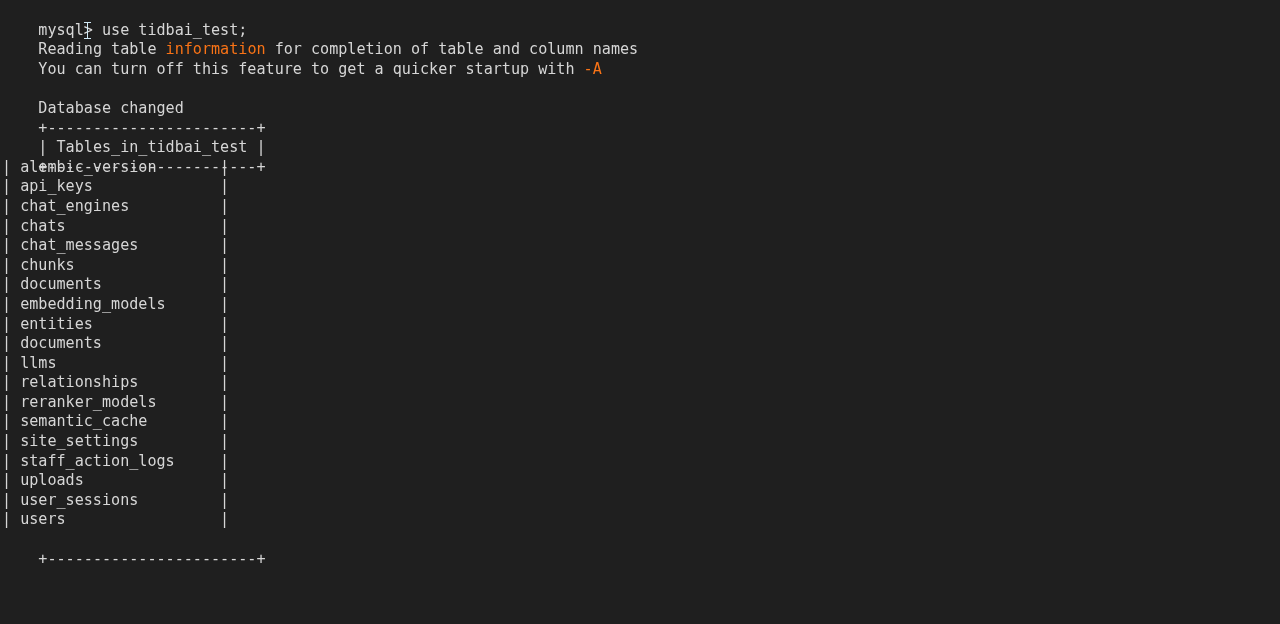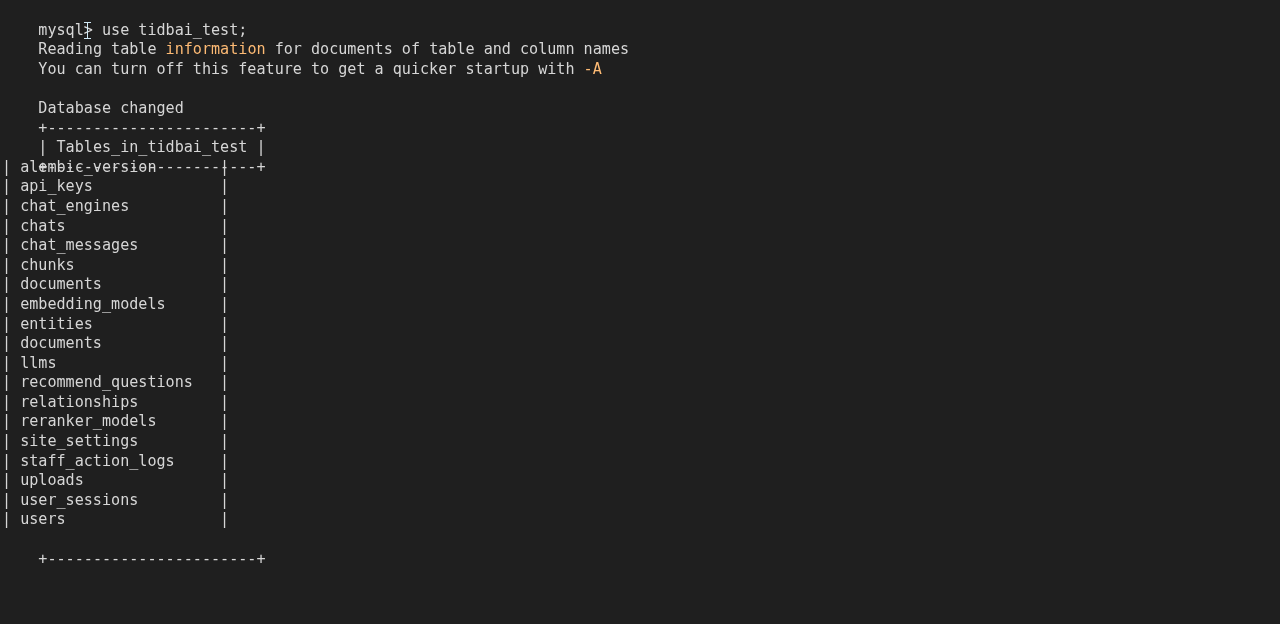--- a/index.html
+++ b/index.html
@@ -33,21 +33,21 @@
     font-family: "DejaVu Sans Mono", "Liberation Mono", monospace;
     -webkit-font-smoothing: none;
   }
   .line.blank {
     color: transparent;
   }
   .seg {
     white-space: pre;
   }
   .cyan {
-    color: #fdba74;
+    color: #f97316;
   }
   .plain {
     color: #d6d6d6;
   }
   
   #mouse-cursor {
     position: absolute;
     left: 84px;
     top: 22px;
     width: 7px;
@@ -82,21 +82,21 @@
 </head>
 <body>
 
 <div id="terminal">
 
   <div class="line">
     <span class="seg plain">mysql&gt; use tidbai_test;</span>
   </div>
 
   <div class="line">
-    <span class="seg plain">Reading table </span><span class="seg cyan">information</span><span class="seg plain"> for documents of table and column names</span>
+    <span class="seg plain">Reading table </span><span class="seg cyan">information</span><span class="seg plain"> for completion of table and column names</span>
   </div>
 
   <div class="line">
     <span class="seg plain">You can turn off this feature to get a quicker startup with </span><span class="seg cyan">-A</span>
   </div>
 
   <div class="line blank">&nbsp;</div>
 
   <div class="line">
     <span class="seg plain">Database changed</span>
@@ -120,23 +120,23 @@
       <div class="line"><span class="seg plain">| api_keys              |</span></div>
       <div class="line"><span class="seg plain">| chat_engines          |</span></div>
       <div class="line"><span class="seg plain">| chats                 |</span></div>
       <div class="line"><span class="seg plain">| chat_messages         |</span></div>
       <div class="line"><span class="seg plain">| chunks                |</span></div>
       <div class="line"><span class="seg plain">| documents             |</span></div>
       <div class="line"><span class="seg plain">| embedding_models      |</span></div>
       <div class="line"><span class="seg plain">| entities              |</span></div>
       <div class="line"><span class="seg plain">| documents             |</span></div>
       <div class="line"><span class="seg plain">| llms                  |</span></div>
-      <div class="line"><span class="seg plain">| recommend_questions   |</span></div>
       <div class="line"><span class="seg plain">| relationships         |</span></div>
       <div class="line"><span class="seg plain">| reranker_models       |</span></div>
+      <div class="line"><span class="seg plain">| semantic_cache        |</span></div>
       <div class="line"><span class="seg plain">| site_settings         |</span></div>
       <div class="line"><span class="seg plain">| staff_action_logs     |</span></div>
       <div class="line"><span class="seg plain">| uploads               |</span></div>
       <div class="line"><span class="seg plain">| user_sessions         |</span></div>
       <div class="line"><span class="seg plain">| users                 |</span></div>
     </div>
 
   <div class="line">
     <span class="seg plain">+-----------------------+</span>
   </div>

